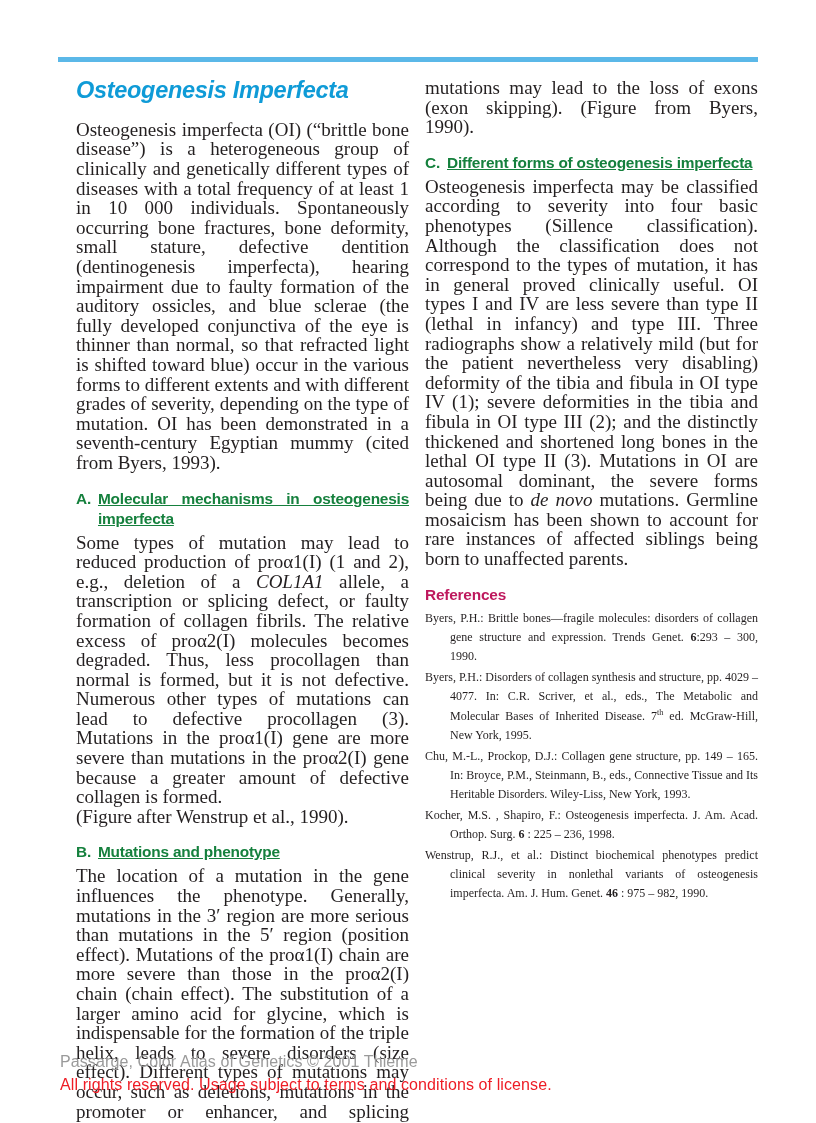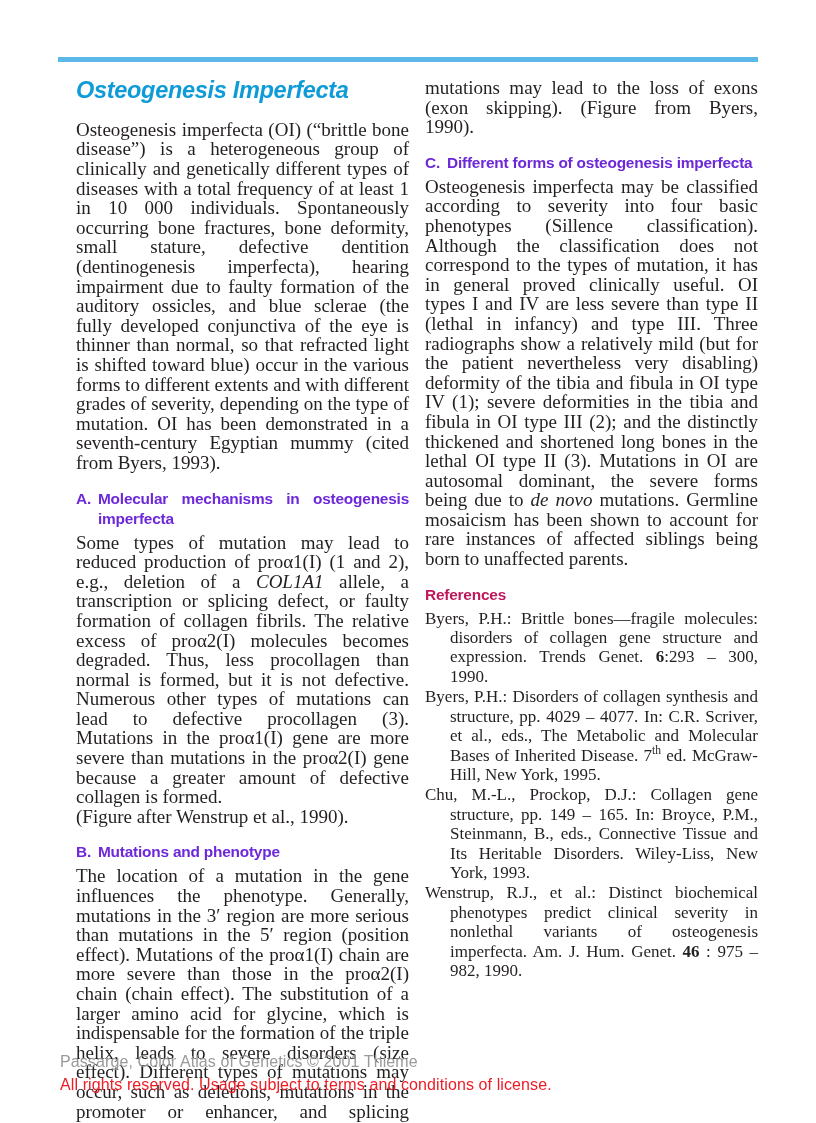--- a/index.html
+++ b/index.html
@@ -92,41 +92,42 @@
     hyphens: none;
   }
   p.body + p.body { margin-top: 0px; }
 
   
   h3.sub {
     font-family: "Liberation Sans", sans-serif;
     font-weight: bold;
     font-size: 15.4px;
     line-height: 20px;
-    color: #6d28d9;
+    color: #15803d;
     margin: 16px 0 4px 0;
     padding-left: 22px;
     text-indent: -22px;
     letter-spacing: -0.2px;
+    text-decoration: underline;
   }
   h3.sub .lbl { display: inline-block; width: 22px; text-indent: 0; }
 
   h3.refhead {
     font-family: "Liberation Sans", sans-serif;
     font-weight: bold;
     font-size: 15.4px;
     color: #be185d;
     margin: 17px 0 5px 0;
     letter-spacing: -0.2px;
   }
 
   
   .ref {
     font-family: "Liberation Serif", serif;
-    font-size: 17px;
+    font-size: 12px;
     line-height: 19.4px;
     color: #231f20;
     margin: 0 0 1px 0;
     padding-left: 25px;
     text-indent: -25px;
     text-align: justify;
   }
 
   i, .ital { font-style: italic; }
   b, .bld  { font-weight: bold; }
@@ -190,20 +191,21 @@
 
     <h3 class="refhead">References</h3>
 
     <div class="ref"><span>Byers, P.H.: Brittle bones—fragile molecules: disorders of collagen gene structure and expression. Trends Genet. </span><b>6</b><span>:293 – 300, 1990.</span></div>
 
 
     <div class="ref"><span>Byers, P.H.: Disorders of collagen synthesis and structure, pp. 4029 – 4077. In: C.R. Scriver, et al., eds., The Metabolic and Molecular Bases of Inherited Disease. 7</span><sup>th</sup><span> ed. McGraw-Hill, New York, 1995.</span></div>
 
     <div class="ref"><span>Chu, M.-L., Prockop, D.J.: Collagen gene structure, pp. 149 – 165. In: Broyce, P.M., Steinmann, B., eds., Connective Tissue and Its Heritable Disorders. Wiley-Liss, New York, 1993.</span></div>
 
+    <div class="ref"><span>Kocher, M.S. , Shapiro, F.: Osteogenesis imperfecta. J. Am. Acad. Orthop. Surg. </span><b>6</b><span> : 225 – 236, 1998.</span></div>
 
     <div class="ref"><span>Wenstrup, R.J., et al.: Distinct biochemical phenotypes predict clinical severity in nonlethal variants of osteogenesis imperfecta. Am. J. Hum. Genet. </span><b>46</b><span> : 975 – 982, 1990.</span></div>
 
   </div>
 
   <div class="footer">
     <div class="f1">Passarge, Color Atlas of Genetics © 2001 Thieme</div>
     <div class="f2">All rights reserved. Usage subject to terms and conditions of license.</div>
   </div>
 

